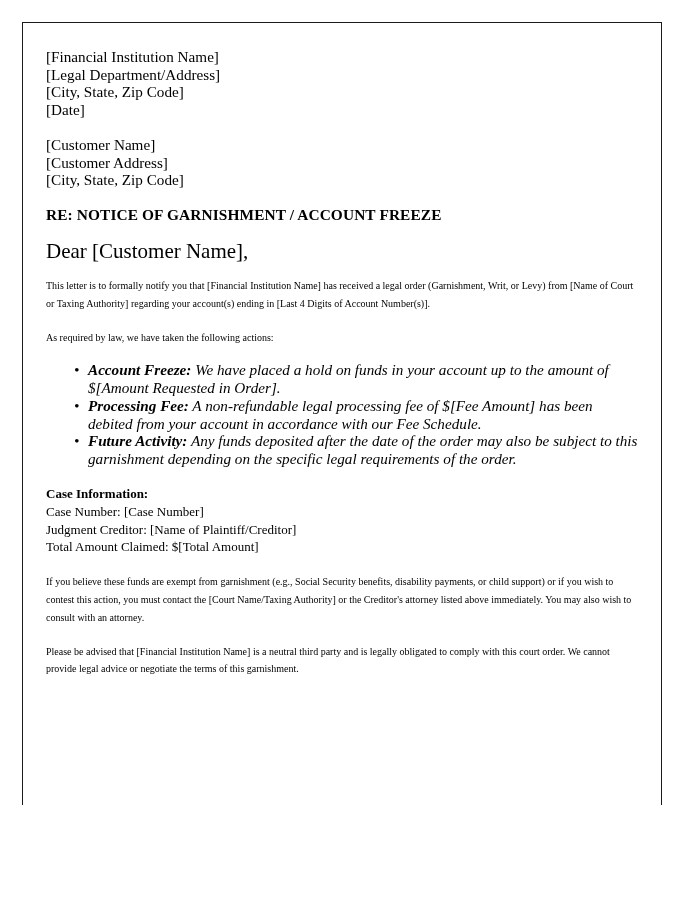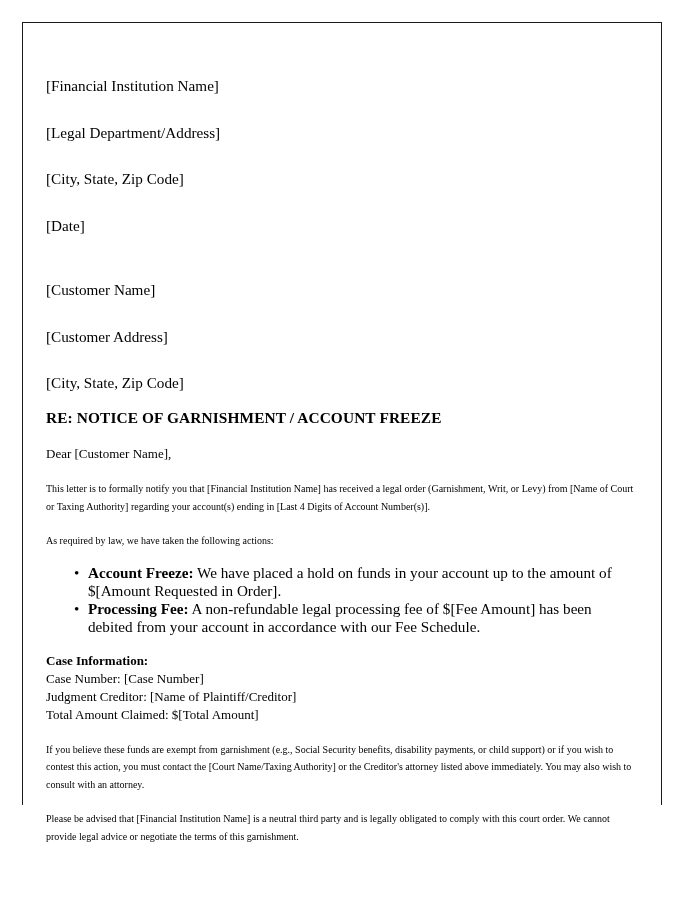--- a/index.html
+++ b/index.html
@@ -31,50 +31,50 @@
     left: 46px;
     top: 48px;
     width: 592px;
   }
   .addr-block {
     font-size: 15.2px;
     line-height: 17.6px;
   }
   .addr-line {
     white-space: nowrap;
-    margin-top: 29px;
   }
   .block-gap {
     height: 17.6px;
   }
   .re-heading {
     font-weight: bold;
     font-size: 15.4px;
     line-height: 18px;
     margin-top: 17px;
     letter-spacing: 0.1px;
   }
   .salutation {
-    font-size: 13px;
+    font-size: 21px;
     line-height: 18px;
     margin-top: 18px;
   }
   .para {
     font-size: 10px;
     line-height: 17.8px;
     margin-top: 17px;
     text-align: left;
   }
   .para-tight {
     margin-top: 16px;
   }
   ul.action-list {
     list-style: none;
     margin: 14px 0 0 0;
     padding: 0;
+    font-style: italic;
   }
   ul.action-list > li {
     position: relative;
     padding-left: 42px;
     font-size: 15.2px;
     line-height: 17.8px;
     margin-bottom: 0px;
   }
   ul.action-list > li::before {
     content: "\2022";
@@ -125,20 +125,21 @@
 
   <div class="salutation">Dear [Customer Name],</div>
 
   <div class="para">This letter is to formally notify you that [Financial Institution Name] has received a legal order (Garnishment, Writ, or Levy) from [Name of Court or Taxing Authority] regarding your account(s) ending in [Last 4 Digits of Account Number(s)].</div>
 
   <div class="para">As required by law, we have taken the following actions:</div>
 
   <ul class="action-list">
     <li><span class="lead-label">Account Freeze:</span><span> We have placed a hold on funds in your account up to the amount of $[Amount Requested in Order].</span></li>
     <li><span class="lead-label">Processing Fee:</span><span> A non-refundable legal processing fee of $[Fee Amount] has been debited from your account in accordance with our Fee Schedule.</span></li>
+    <li><span class="lead-label">Future Activity:</span><span> Any funds deposited after the date of the order may also be subject to this garnishment depending on the specific legal requirements of the order.</span></li>
   </ul>
 
   <div class="case-info">
     <div class="case-info-title">Case Information:</div>
     <div class="case-info-line">Case Number: [Case Number]</div>
     <div class="case-info-line">Judgment Creditor: [Name of Plaintiff/Creditor]</div>
     <div class="case-info-line">Total Amount Claimed: $[Total Amount]</div>
   </div>
 
   <div class="para">If you believe these funds are exempt from garnishment (e.g., Social Security benefits, disability payments, or child support) or if you wish to contest this action, you must contact the [Court Name/Taxing Authority] or the Creditor's attorney listed above immediately. You may also wish to consult with an attorney.</div>

